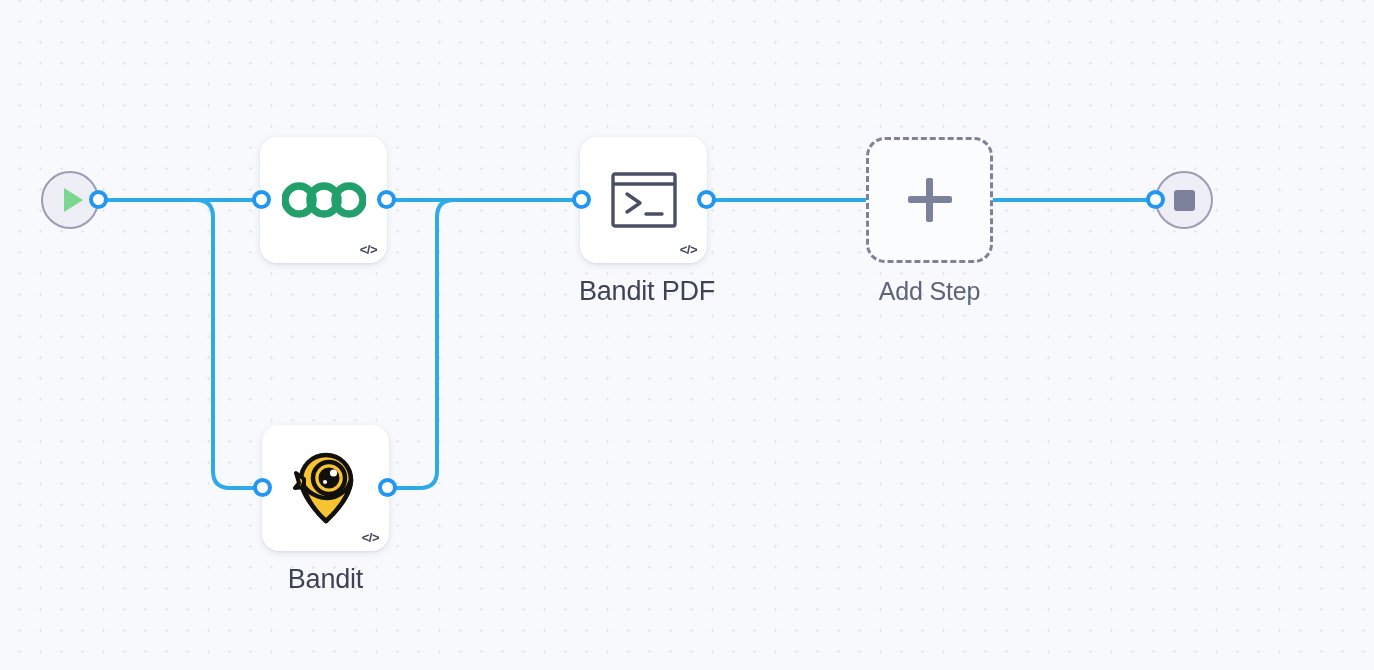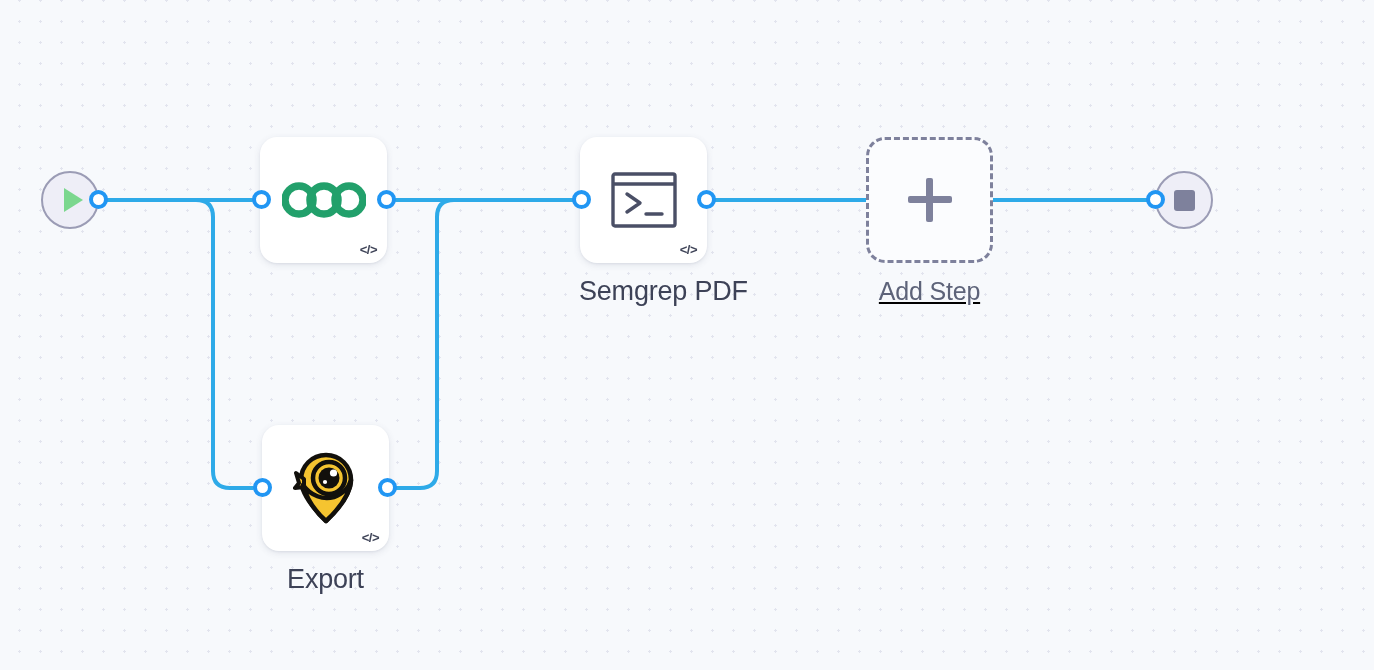--- a/index.html
+++ b/index.html
@@ -157,42 +157,42 @@
         <path d="M33 3 C47 3 58 14 58 28 C58 42 44 58 33 69 C22 58 8 42 8 28 C8 14 19 3 33 3 Z" fill="#f5c430" stroke="#12100c" stroke-width="4.5" stroke-linejoin="round"></path>
         <path d="M11 27 L3 21 L6 31 L2 36 L11 35 Z" fill="#f5c430" stroke="#12100c" stroke-width="4" stroke-linejoin="round"></path>
         <path d="M10 33 C18 44 30 48 41 45 C50 42 56 35 58 28 C57 44 45 58 33 69 C24 61 14 48 10 33 Z" fill="#f5c430" stroke="#12100c" stroke-width="4.5" stroke-linejoin="round"></path>
         <circle cx="36" cy="26" r="16" fill="#f5c430" stroke="#12100c" stroke-width="4.5"></circle>
         <circle cx="36" cy="26" r="10.5" fill="#12100c"></circle>
         <circle cx="40.5" cy="21" r="3.6" fill="#ffffff"></circle>
         <circle cx="32" cy="30" r="2.1" fill="#ffffff"></circle>
       </svg>
       <span class="code-badge">&lt;/&gt;</span>
     </div>
-    <div class="node-label">Export</div>
+    <div class="node-label">Bandit</div>
   </div>
   <div class="port" style="left:253px; top:478px;"></div>
   <div class="port" style="left:378px; top:478px;"></div>
 
   <div class="node-wrap" style="left:580px; top:137px;">
     <div class="card">
 
       <svg width="68" height="58" viewBox="0 0 68 58">
         <rect x="3" y="3" width="62" height="52" rx="2" fill="#ffffff" stroke="#4a4f66" stroke-width="3.4"></rect>
         <line x1="3" y1="13" x2="65" y2="13" stroke="#4a4f66" stroke-width="3.4"></line>
         <polyline points="17,23 30,32 17,41" fill="none" stroke="#4a4f66" stroke-width="3.4" stroke-linecap="round" stroke-linejoin="round"></polyline>
         <line x1="36" y1="43" x2="52" y2="43" stroke="#4a4f66" stroke-width="3.4" stroke-linecap="round"></line>
       </svg>
       <span class="code-badge">&lt;/&gt;</span>
     </div>
-    <div class="node-label wide">Semgrep PDF</div>
+    <div class="node-label wide">Bandit PDF</div>
   </div>
   <div class="port" style="left:572px; top:190px;"></div>
   <div class="port" style="left:697px; top:190px;"></div>
 
-  <div class="node-wrap" style="left:866px; top:137px;text-decoration:underline;">
+  <div class="node-wrap" style="left:866px; top:137px;">
     <div class="card dashed">
       <div class="plus"></div>
     </div>
     <div class="node-label muted">Add Step</div>
   </div>
 
   <div class="round-node" style="left:1155px; top:171px;">
     <div class="stop-sq"></div>
   </div>
   <div class="port" style="left:1146px; top:190px;"></div>

